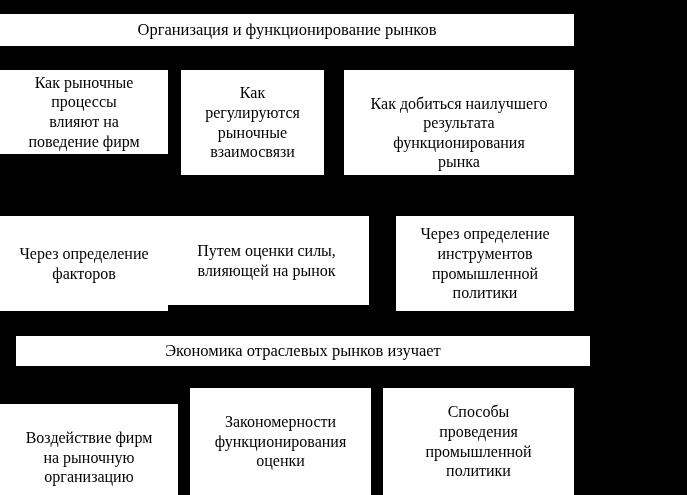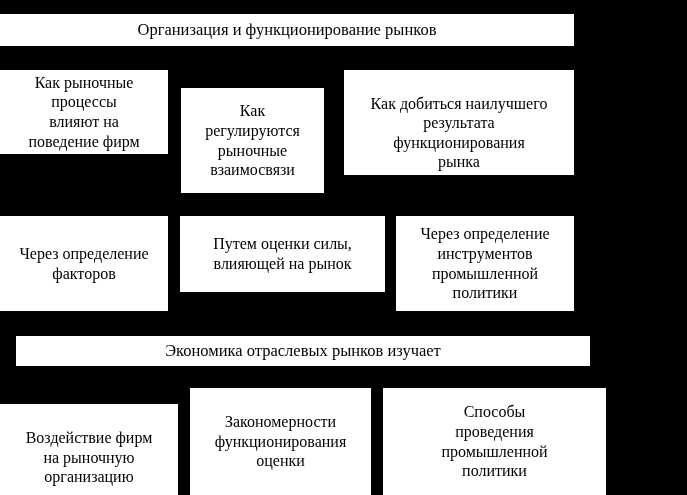--- a/index.html
+++ b/index.html
@@ -52,40 +52,40 @@
     <span class="txt">Организация и функционирование рынков</span>
   </div>
 
   <div class="box" style="left:0px; top:70px; width:168px; height:84px;">
     <span class="txt">Как рыночные
 процессы
 влияют на
 поведение фирм</span>
   </div>
 
-  <div class="box" style="left:181px; top:70px; width:143px; height:105px;margin-top:18px;">
+  <div class="box" style="left:181px; top:70px; width:143px; height:105px;">
     <span class="txt">Как
 регулируются
 рыночные
 взаимосвязи</span>
   </div>
 
   <div class="box" style="left:344px; top:70px; width:230px; height:105px;align-items:flex-end;">
     <span class="txt">Как добиться наилучшего
 результата
 функционирования
 рынка</span>
   </div>
 
   <div class="box" style="left:0px; top:216px; width:168px; height:95px;">
     <span class="txt">Через определение
 факторов</span>
   </div>
 
-  <div class="box" style="left:180px; top:216px; width:205px; height:76px;">
+  <div class="box" style="left:164px; top:216px; width:205px; height:89px;">
     <span class="txt">Путем оценки силы,
 влияющей на рынок</span>
   </div>
 
   <div class="box" style="left:396px; top:216px; width:178px; height:95px;">
     <span class="txt">Через определение
 инструментов
 промышленной
 политики</span>
   </div>
@@ -99,20 +99,20 @@
 на рыночную
 организацию</span>
   </div>
 
   <div class="box" style="left:190px; top:388px; width:181px; height:107px;">
     <span class="txt">Закономерности
 функционирования
 оценки</span>
   </div>
 
-  <div class="box" style="left:383px; top:388px; width:223px; height:107px;">
+  <div class="box" style="left:383px; top:388px; width:191px; height:107px;">
     <span class="txt">Способы
 проведения
 промышленной
 политики</span>
   </div>
 
 </div>
 
 </body></html>

